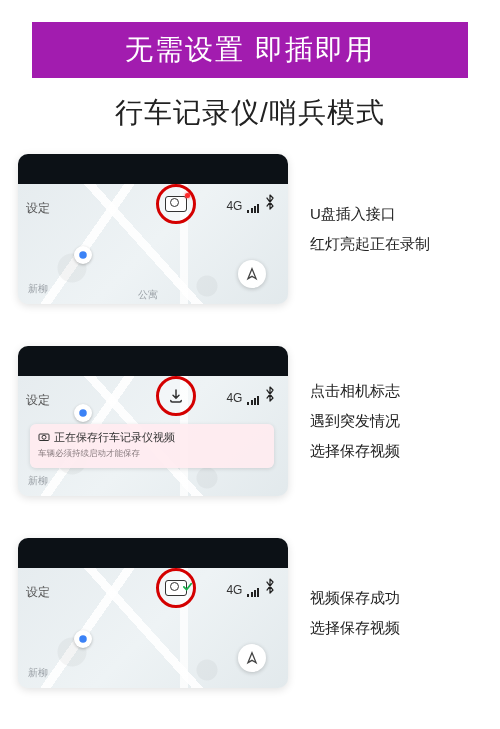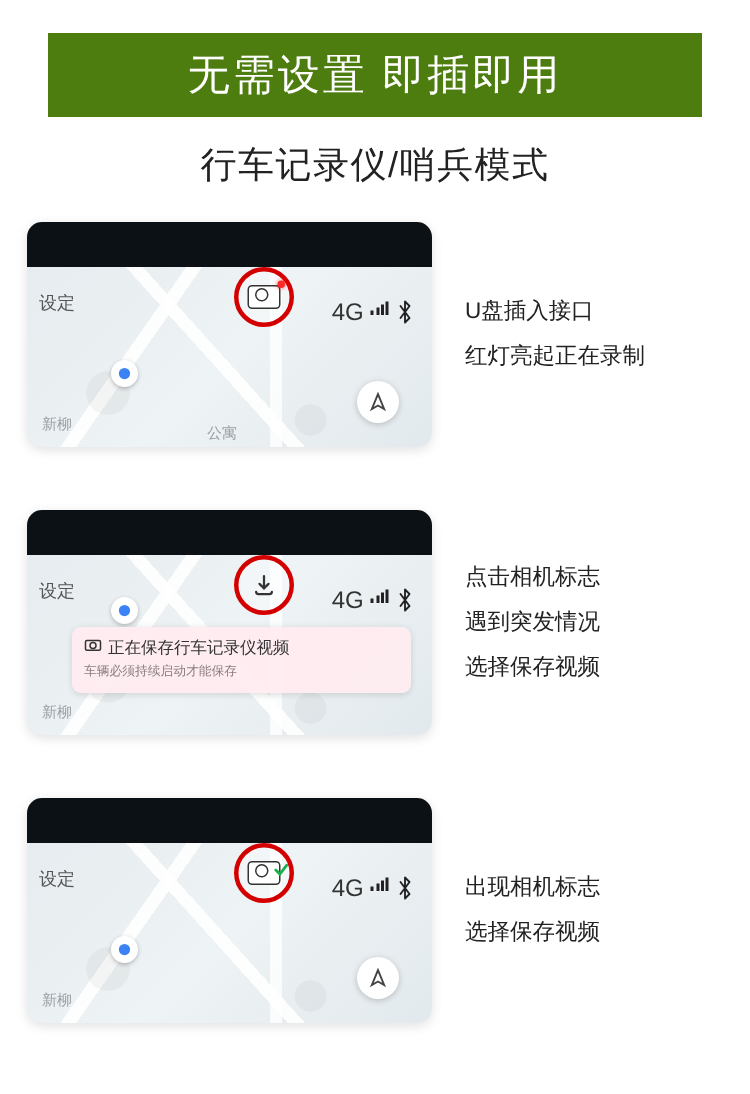--- a/index.html
+++ b/index.html
@@ -6,31 +6,31 @@
   body {
     width: 500px;
     height: 729px;
     background: #fff;
     font-family: "Microsoft YaHei", "PingFang SC", sans-serif;
     overflow: hidden;
     position: relative;
   }
   .banner {
     margin: 22px 32px 0 32px;
-    background: #4d7c0f;
+    background: #a21caf;
     color: #fff;
     text-align: center;
     font-size: 28px;
     padding: 9px 0;
     letter-spacing: 2px;
     font-weight: 400;
   }
   .subtitle {
     text-align: center;
-    font-size: 24px;
+    font-size: 28px;
     color: #222;
     margin-top: 16px;
     margin-bottom: 22px;
     letter-spacing: 1px;
   }
   .rows {
     display: flex;
     flex-direction: column;
     gap: 42px;
     padding: 0 20px 0 18px;
@@ -92,23 +92,23 @@
     position: absolute;
     right: 22px; bottom: 16px;
     width: 28px; height: 28px;
     border-radius: 50%;
     background: #fff;
     box-shadow: 0 1px 4px rgba(0,0,0,0.2);
     display: flex; align-items: center; justify-content: center;
   }
   .status {
     position: absolute;
-    top: 52px; right: 12px;
-    display: flex; align-items: flex-start; gap: 5px;
-    font-size: 16px; color: #333;
+    top: 40px; right: 12px;
+    display: flex; align-items: flex-end; gap: 5px;
+    font-size: 12px; color: #333;
   }
   .sigbars { display: inline-flex; align-items: flex-end; gap: 1.2px; height: 10px; }
   .sigbars span { width: 2px; background: #222; display: inline-block; }
   .sigbars span:nth-child(1){height:3px} .sigbars span:nth-child(2){height:5px}
   .sigbars span:nth-child(3){height:7px} .sigbars span:nth-child(4){height:9px}
   .bt { font-size: 16px; font-weight: 600; color: #222; line-height: 1; }
   .circle-mark {
     position: absolute;
     width: 40px; height: 40px;
     border: 3px solid #d40000;
@@ -137,21 +137,21 @@
     position: absolute; width: 5px; height: 5px; border-radius: 50%;
     background: #ff2a2a; top: -3px; right: -3px;
     box-shadow: 0 0 3px rgba(255,0,0,0.7);
   }
   .cam-check {
     position: absolute; top: -2px; right: -6px;
   }
   .dl-icon { display:flex; align-items:center; justify-content:center; }
   .toast {
     position: absolute;
-    left: 30px; right: 14px;
+    left: 12px; right: 14px;
     top: 78px;
     background: rgba(255,236,240,0.92);
     border-radius: 6px;
     padding: 6px 8px 8px 8px;
     box-shadow: 0 1px 4px rgba(0,0,0,0.12);
   }
   .toast-line1 { font-size: 11px; color: #333; display:flex; align-items:center; gap:4px;}
   .toast-line2 { font-size: 8.5px; color: #8a7d80; margin-top: 3px; }
   .desc {
     display: flex;
@@ -308,18 +308,18 @@
             <div class="cam-lens"></div>
           <span class="cam-check">
             <svg width="11" height="11" viewBox="0 0 24 24" fill="none" stroke="#17b04c" stroke-width="4" stroke-linecap="round">
                 <path d="M4 13 L10 19 L20 6"></path>
               </svg>
           </span>
         </div>
       </div>
     </div>
     <div class="desc">
-      <span>出现相机标志</span>
+      <span>视频保存成功</span>
       <span>选择保存视频</span>
     </div>
   </div>
 
 </div>
 
 </body></html>

